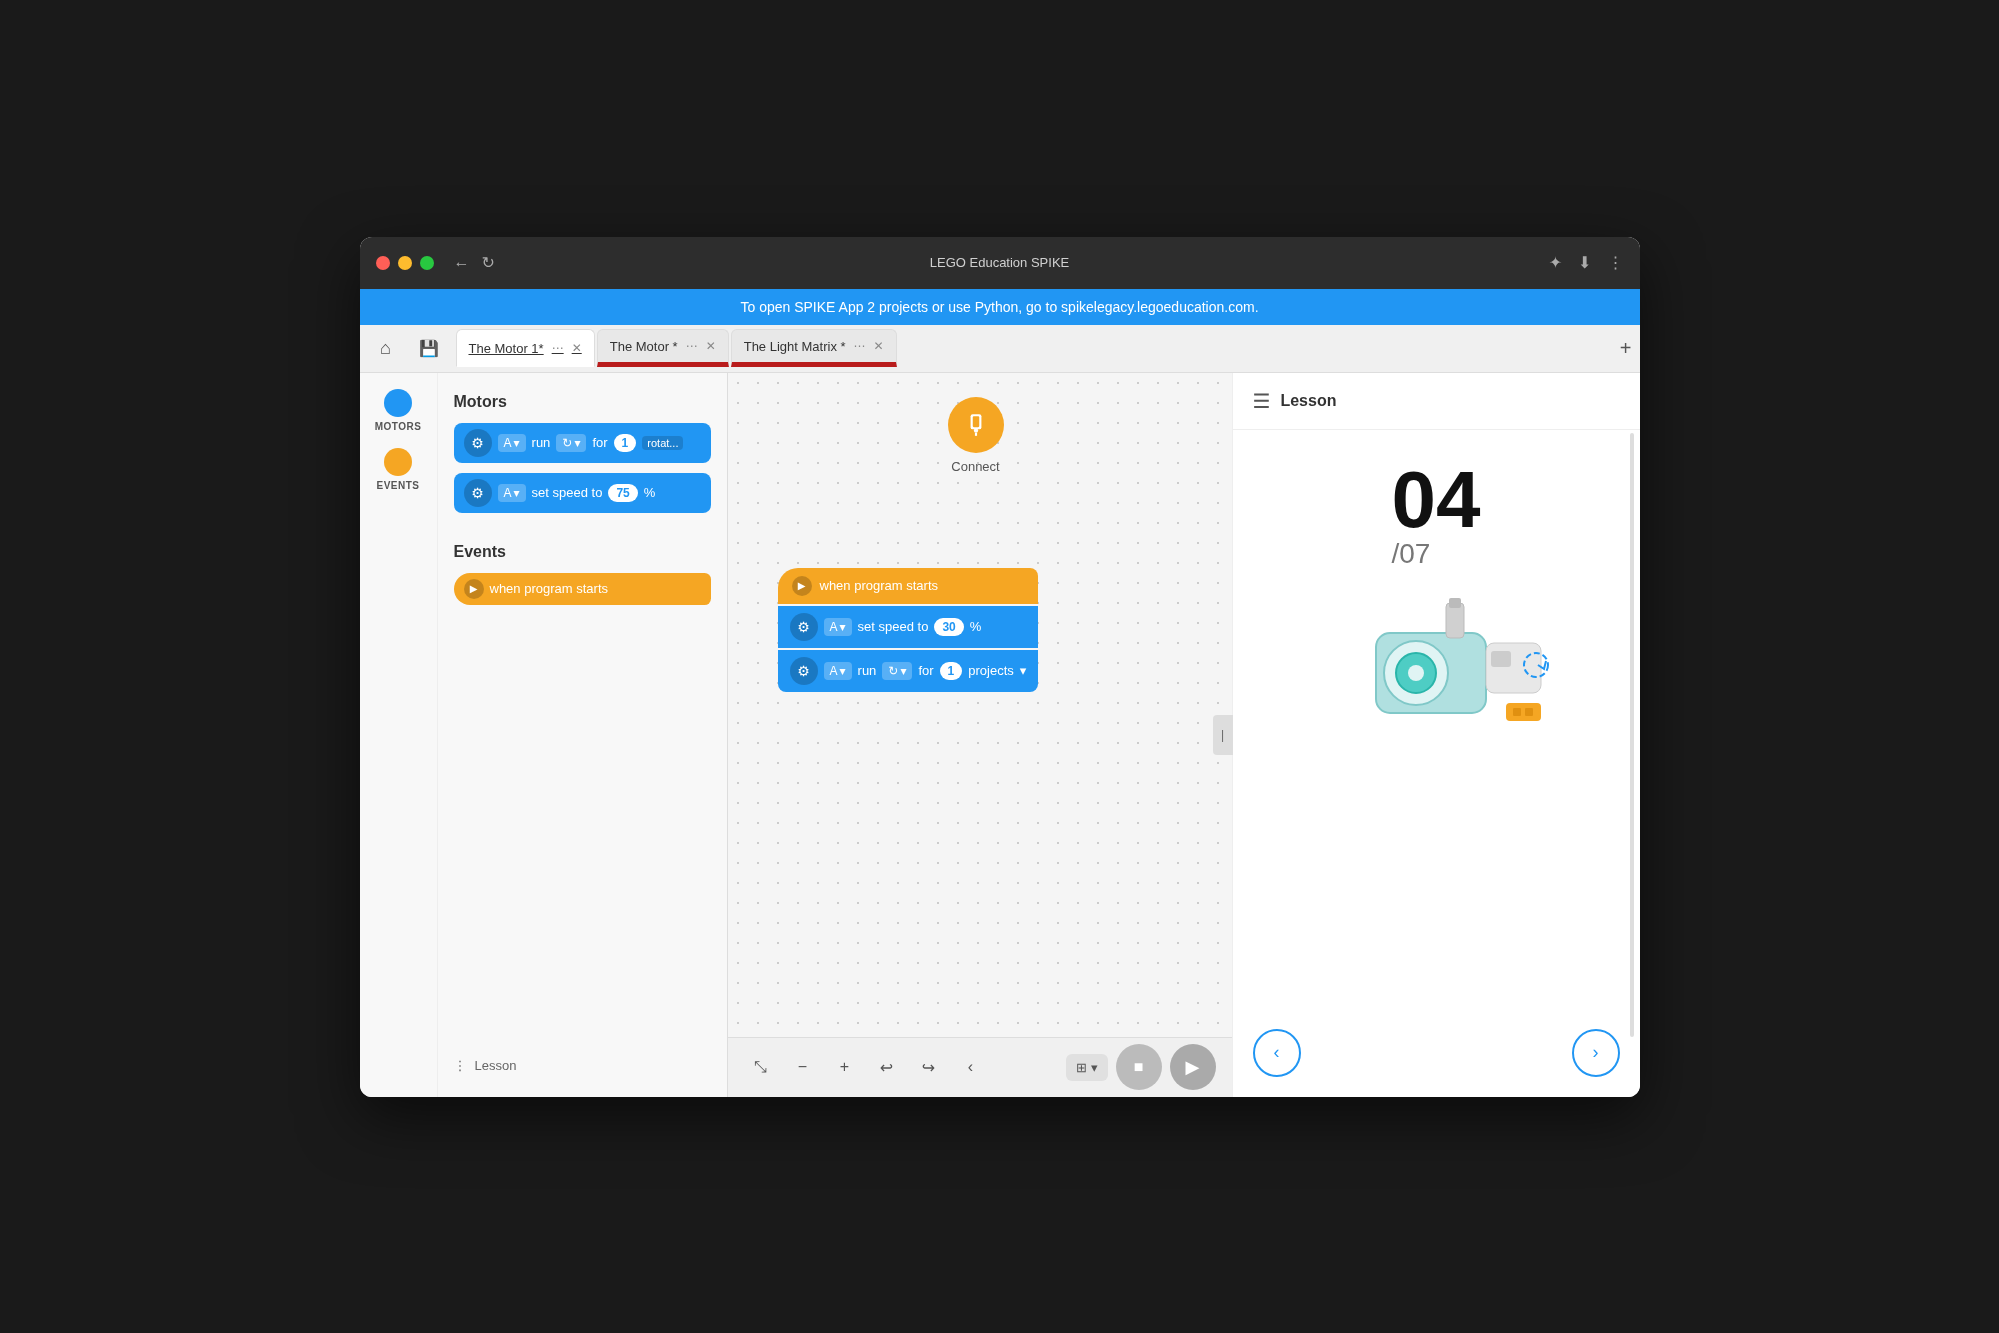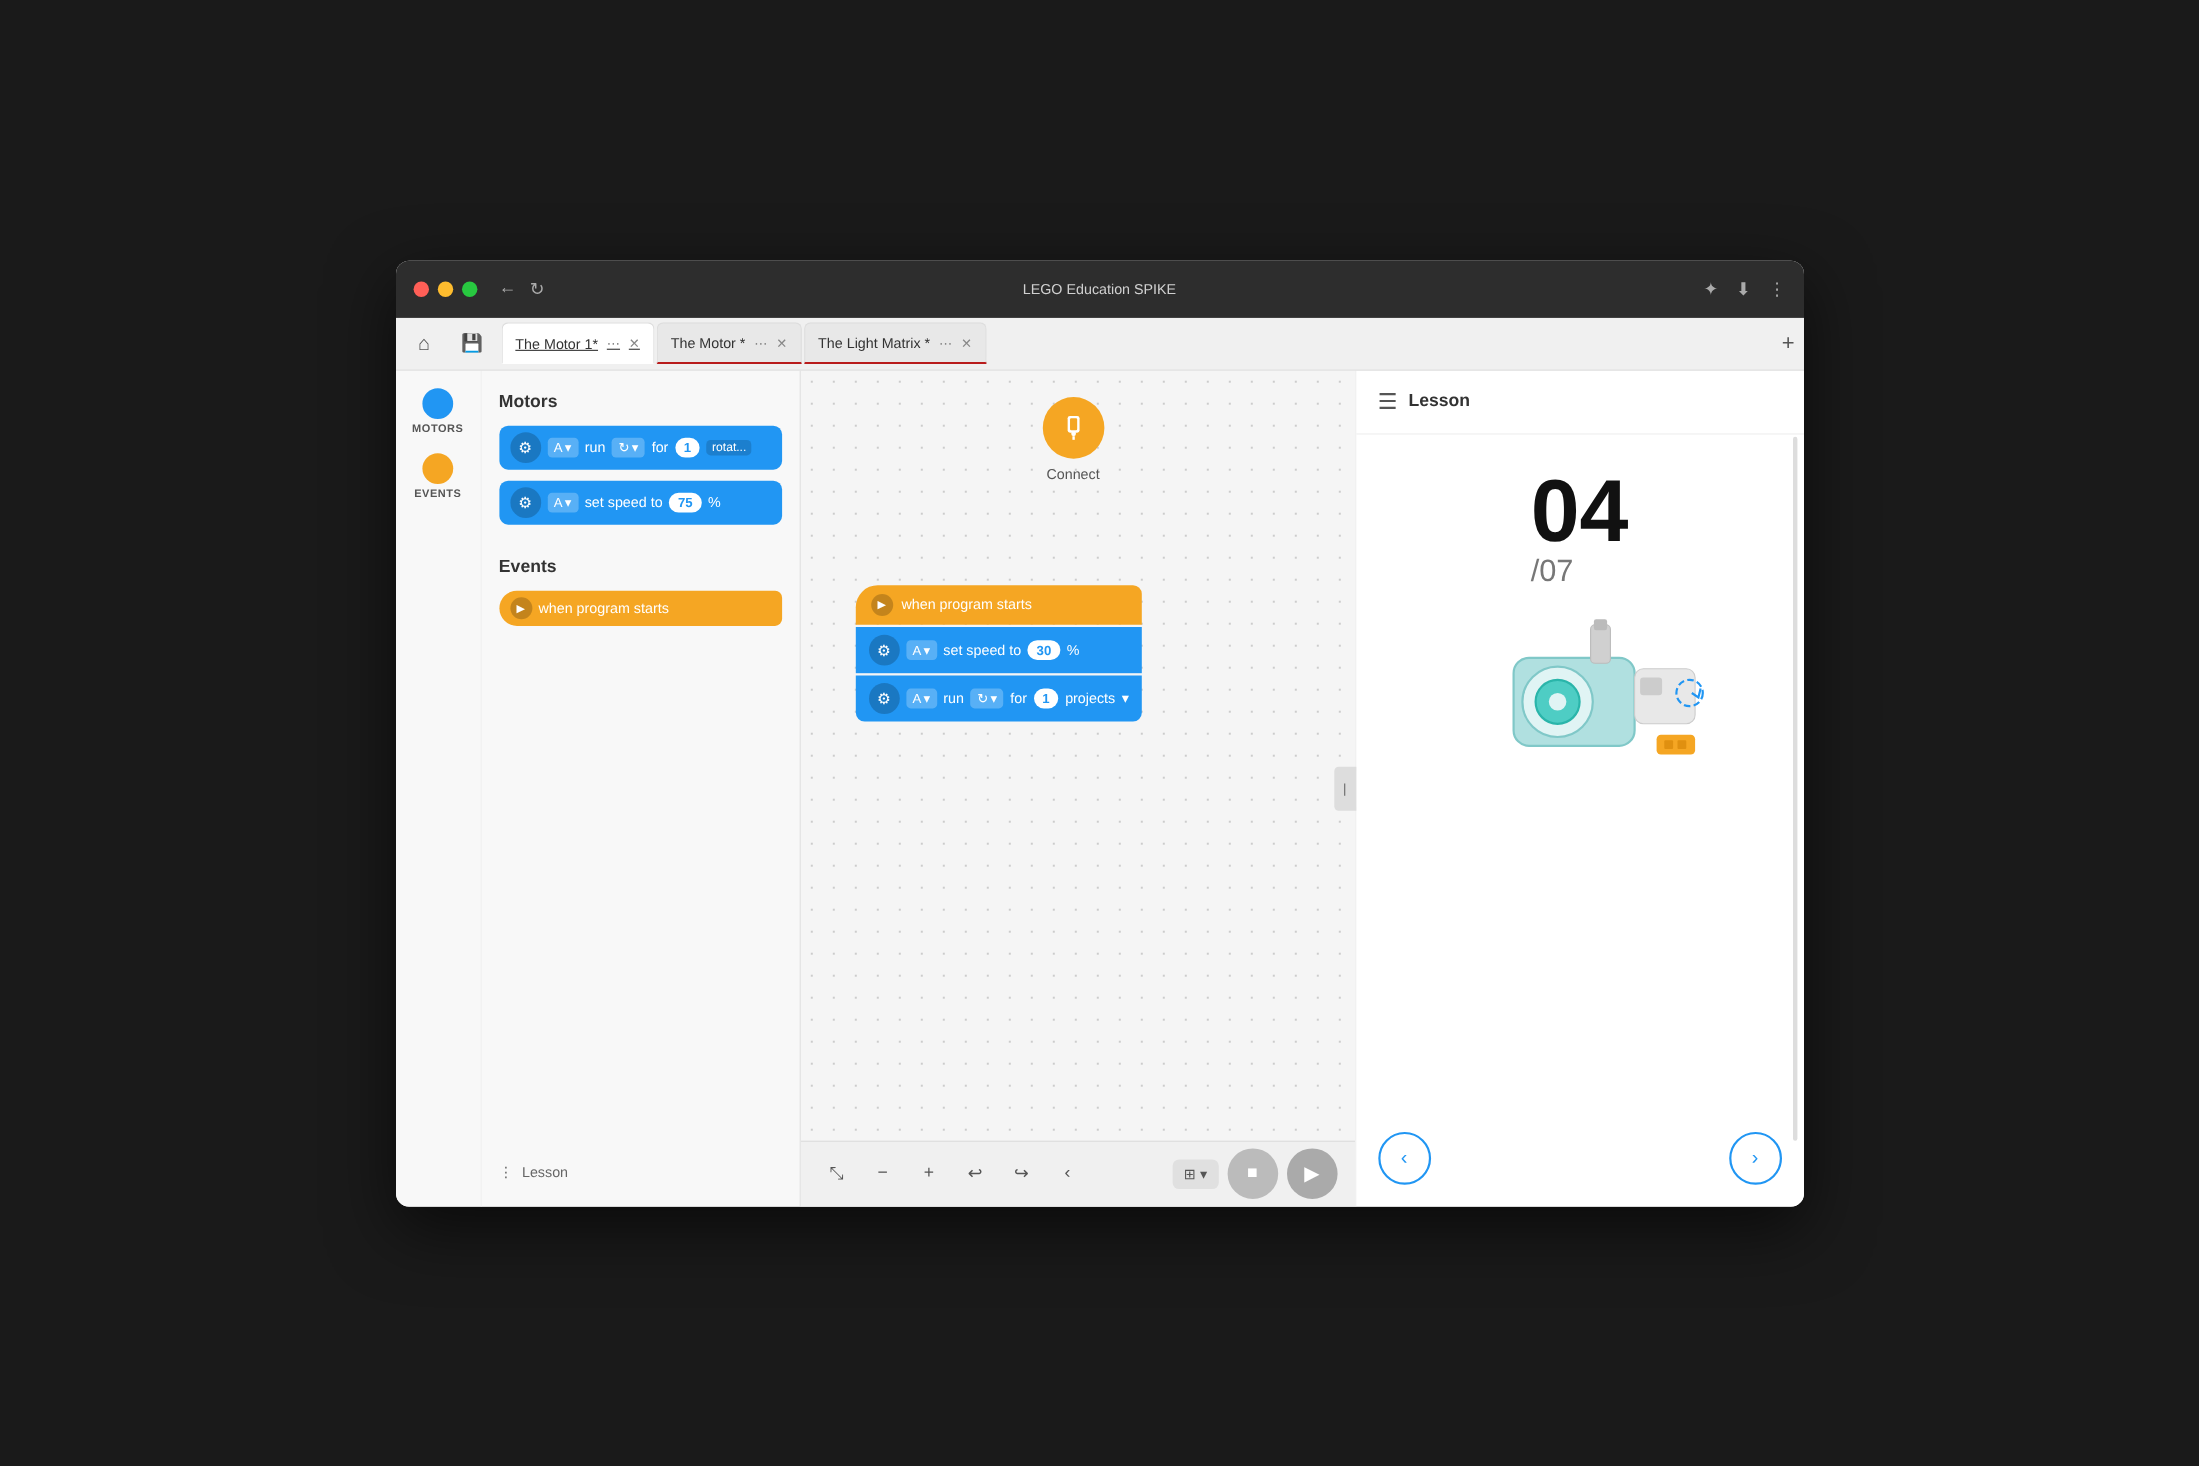--- a/index.html
+++ b/index.html
@@ -22,21 +22,21 @@
 
     
     .banner { background: #2196f3; color: white; text-align: center; padding: 10px; font-size: 14px; flex-shrink: 0; }
 
     
     .tabbar { background: #f0f0f0; display: flex; align-items: center; height: 48px; padding: 0 8px; border-bottom: 1px solid #ddd; flex-shrink: 0; }
     .home-btn { width: 36px; height: 36px; display: flex; align-items: center; justify-content: center; color: #555; font-size: 18px; margin-right: 8px; }
     .save-btn { width: 36px; height: 36px; display: flex; align-items: center; justify-content: center; color: #555; font-size: 16px; margin-right: 8px; }
     .tab { display: flex; align-items: center; background: white; border-radius: 6px 6px 0 0; padding: 0 12px; height: 38px; font-size: 13px; color: #333; gap: 8px; border: 1px solid #ddd; border-bottom: 1px solid white; margin-right: 2px; }
     .tab.active { background: white; font-weight: 500; text-decoration: underline; }
-    .tab.inactive { background: #e8e8e8; border-bottom: 2px solid #b91c1c; }
+    .tab.inactive { background: #e8e8e8; border-bottom: 5px solid #b91c1c; }
     .tab-close { color: #888; font-size: 12px; cursor: pointer; }
     .tab-menu { color: #888; font-size: 12px; }
     .tab-add { margin-left: auto; color: #555; font-size: 20px; cursor: pointer; }
 
     
     .main { display: flex; flex: 1; overflow: hidden; }
 
     
     .sidebar-cats { width: 78px; background: #f8f8f8; display: flex; flex-direction: column; align-items: center; padding: 16px 0; gap: 16px; border-right: 1px solid #eee; flex-shrink: 0; }
     .cat-item { display: flex; flex-direction: column; align-items: center; gap: 4px; cursor: pointer; }
@@ -114,20 +114,23 @@
       <span class="nav-btn">↻</span>
     </div>
     <div class="titlebar-title">LEGO Education SPIKE</div>
     <div class="titlebar-actions">
       <span>✦</span>
       <span>⬇</span>
       <span>⋮</span>
     </div>
   </div>
 
+  <div class="banner">
+    <span>To open SPIKE App 2 projects or use Python, go to spikelegacy.legoeducation.com.</span>
+  </div>
 
   <div class="tabbar">
     <div class="home-btn">⌂</div>
     <div class="save-btn">💾</div>
     <div class="tab active">
       <span>The Motor 1*</span>
       <span class="tab-menu">⋯</span>
       <span class="tab-close">✕</span>
     </div>
     <div class="tab inactive">

